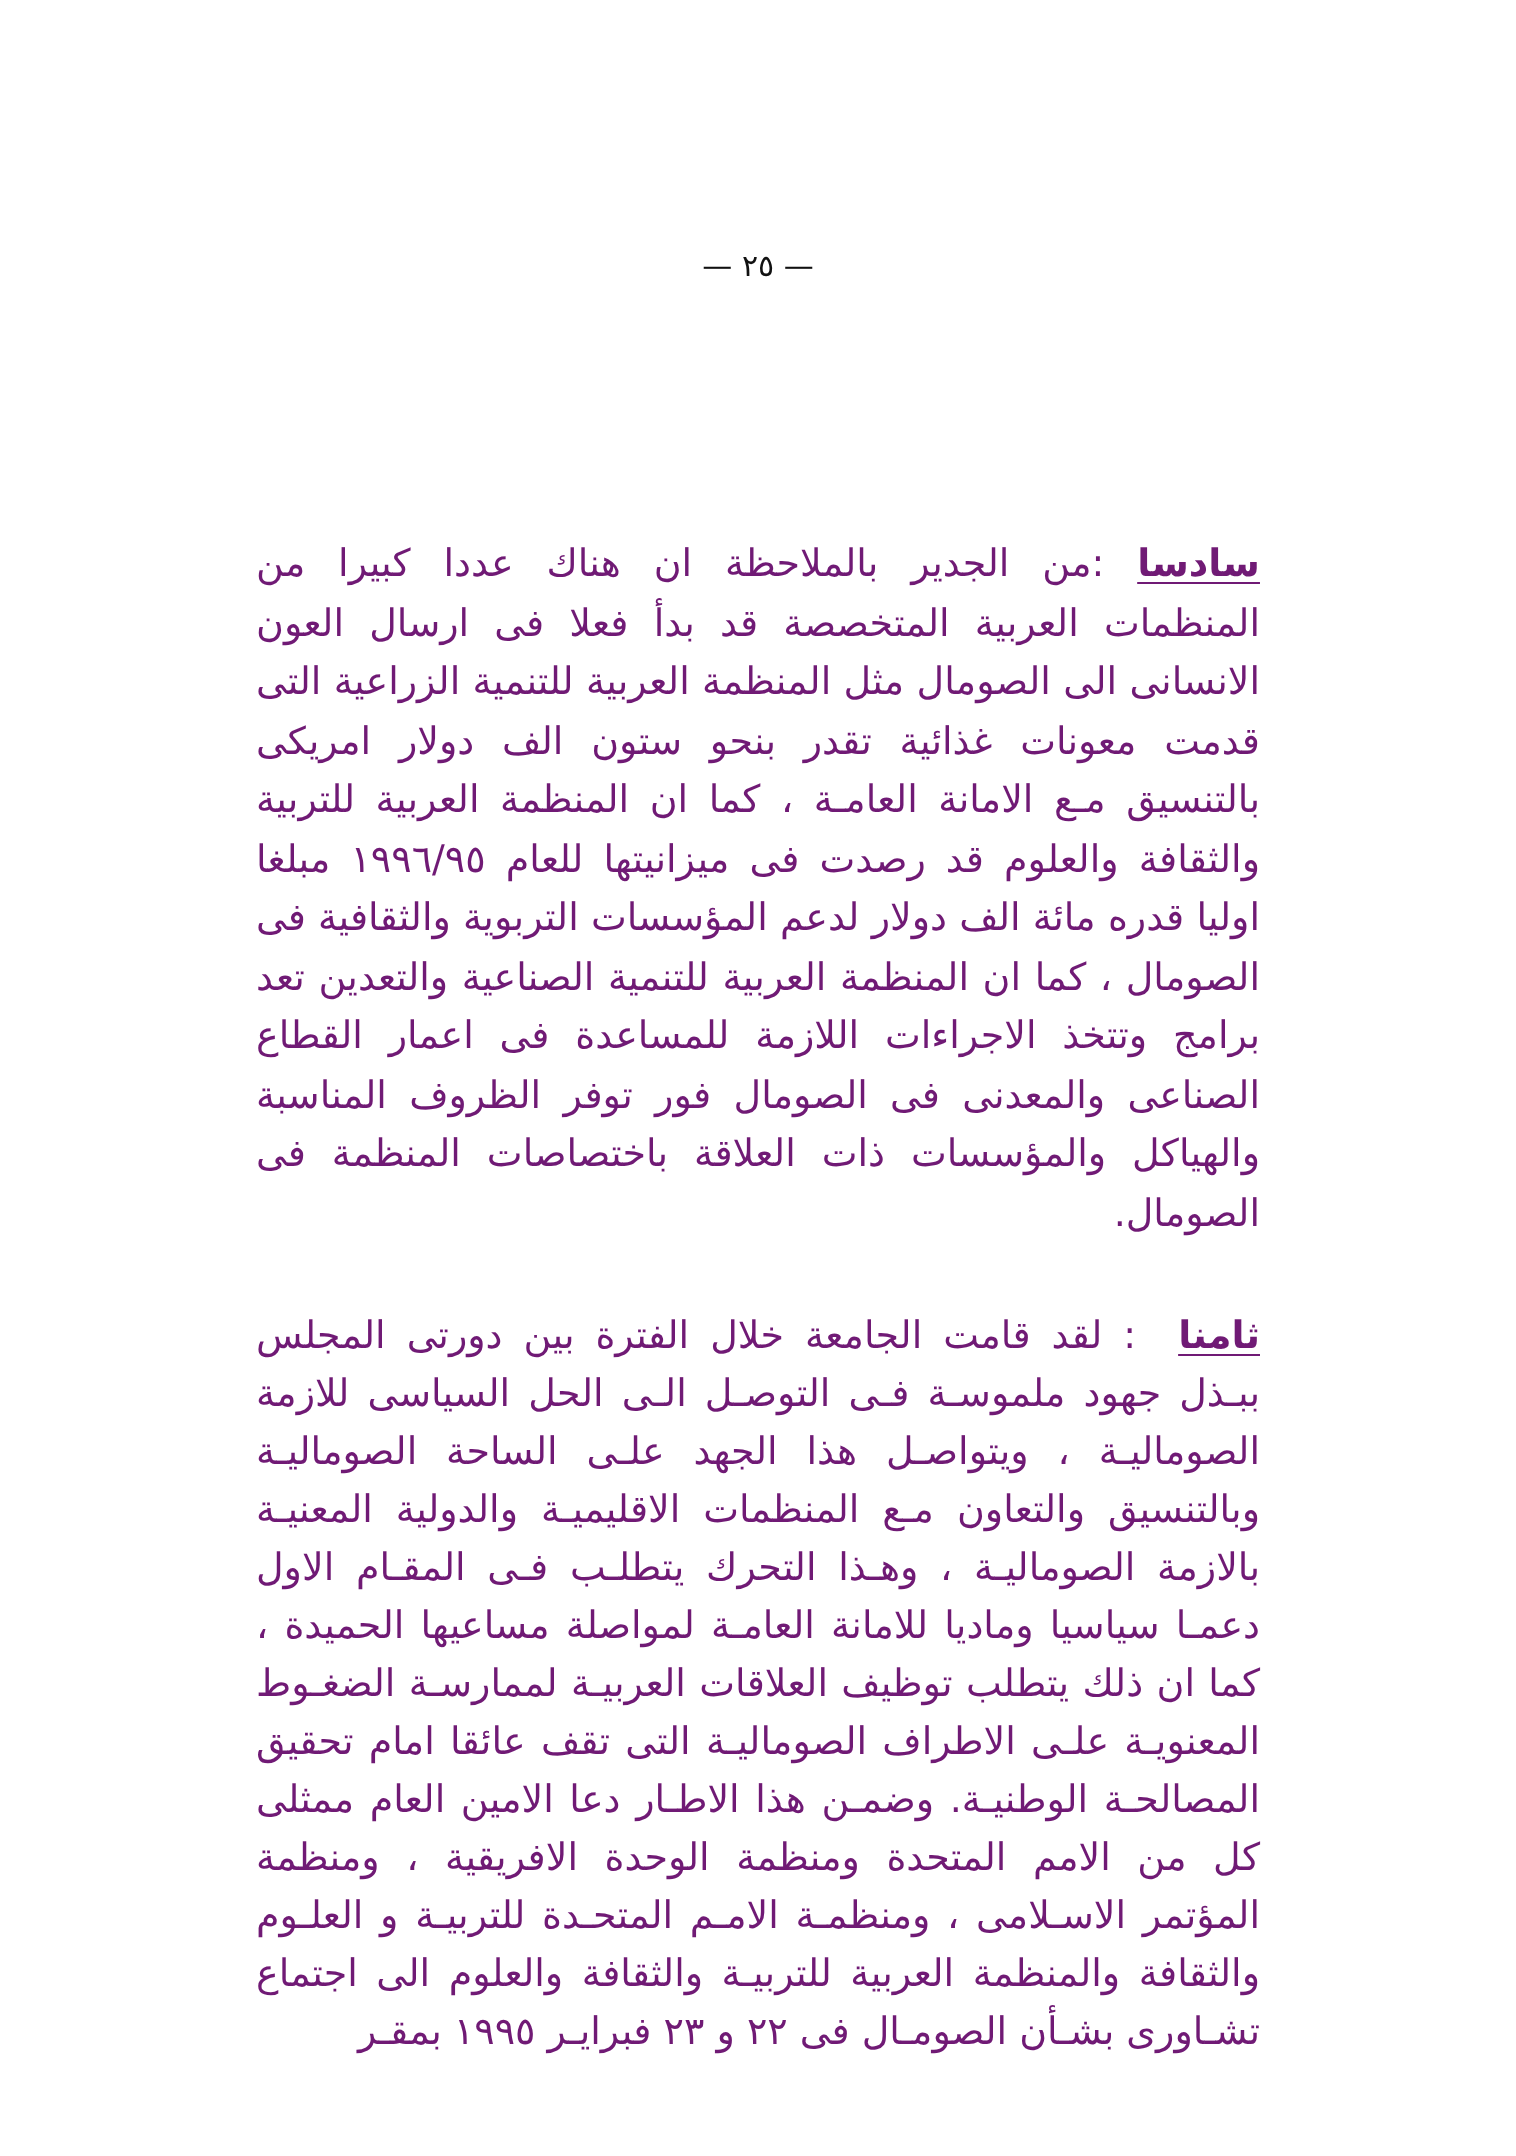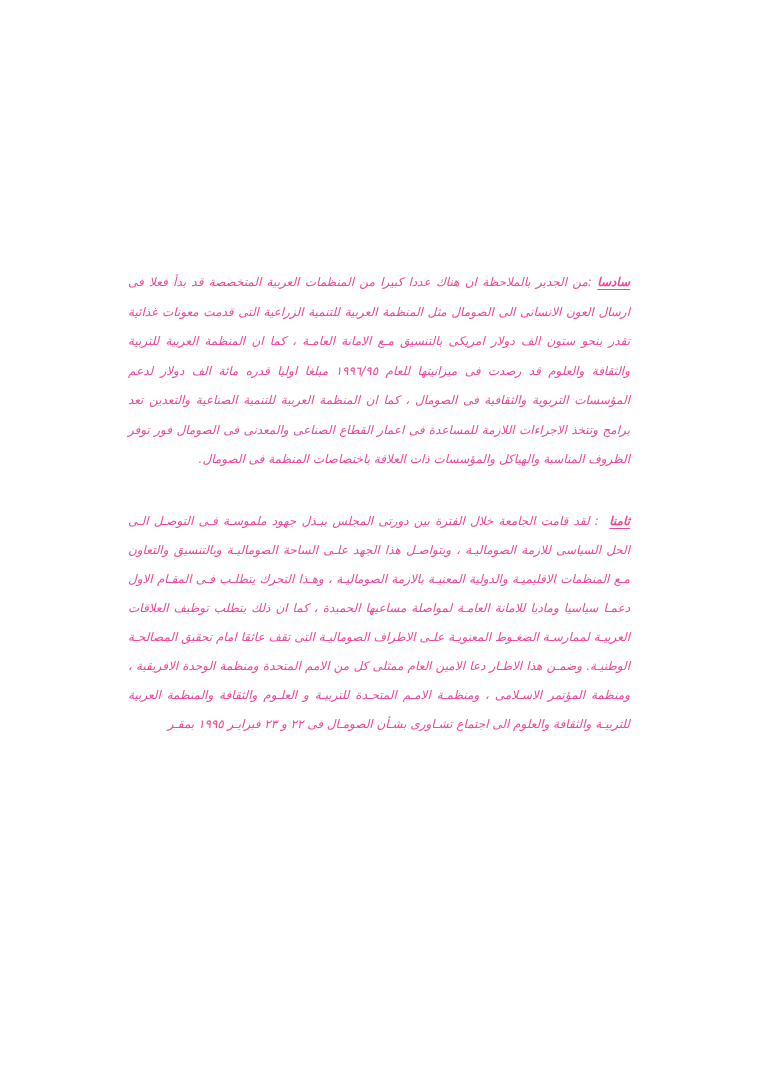--- a/index.html
+++ b/index.html
@@ -35,26 +35,25 @@
   .content {
     position: absolute;
     top: 268px;
     right: 128px;
     width: 502px;
     direction: rtl;
     text-align: justify;
   }
   .para {
     margin: 0 0 26px 0;
-    font-size: 12px;
+    font-size: 19px;
     line-height: 29px;
     text-align: justify;
     text-justify: inter-word;
-    color: #ec4899;
-    font-style: italic;
+    color: #701a75;
   }
   .para:last-child { margin-bottom: 0; }
   .label {
     font-weight: bold;
     text-decoration: underline;
     text-underline-offset: 3px;
     white-space: nowrap;
   }
   .sep {
     white-space: pre;
@@ -64,20 +63,21 @@
   }
   .para.p1 { line-height: 29.5px; }
   .para.p2 { margin-top: 34px; }
   .para.p3 { margin-top: 32px; }
 </style>
 </head>
 <body>
 
 <div class="page">
 
+  <div class="page-number">— ٢٥ —</div>
 
   <div class="content">
 
     <p class="para p1">
       <span class="label">سادسا</span><span class="sep"> :</span><span class="body-text">من الجدير بالملاحظة ان هناك عددا كبيرا من المنظمات العربية المتخصصة  قد بدأ فعلا فى ارسال العون الانسانى الى الصومال مثل المنظمة العربية للتنمية الزراعية التى قدمت معونات غذائية تقدر بنحو ستون الف دولار امريكى  بالتنسيق مـع الامانة العامـة ، كما ان المنظمة العربية للتربية والثقافة والعلوم قد رصدت فى  ميزانيتها للعام ١٩٩٦/٩٥ مبلغا اوليا قدره مائة الف دولار لدعم المؤسسات التربوية والثقافية فى الصومال ،  كما ان المنظمة العربية للتنمية الصناعية والتعدين تعد برامج وتتخذ الاجراءات اللازمة للمساعدة فى اعمار القطاع الصناعى والمعدنى فى الصومال فور توفر الظروف  المناسبة والهياكل والمؤسسات ذات العلاقة باختصاصات المنظمة فى الصومال.</span>
     </p>
 
 
     <p class="para p3">
       <span class="label">ثامنا</span><span class="sep">  : </span><span class="body-text">لقد قامت الجامعة خلال الفترة بين دورتى المجلس ببـذل جهود ملموسـة فـى التوصـل الـى الحل السياسى للازمة الصوماليـة ، ويتواصـل هذا الجهد علـى الساحة الصوماليـة وبالتنسيق والتعاون مـع المنظمات الاقليميـة والدولية المعنيـة بالازمة الصوماليـة ، وهـذا التحرك يتطلـب فـى المقـام الاول دعمـا سياسيا وماديا للامانة العامـة لمواصلة مساعيها الحميدة ، كما ان ذلك يتطلب توظيف العلاقات العربيـة لممارسـة الضغـوط المعنويـة علـى الاطراف الصوماليـة التى تقف عائقا امام تحقيق  المصالحـة الوطنيـة. وضمـن هذا الاطـار دعا الامين العام ممثلى كل من الامم المتحدة ومنظمة الوحدة الافريقية ، ومنظمة المؤتمر الاسـلامى ، ومنظمـة الامـم المتحـدة للتربيـة و العلـوم والثقافة والمنظمة العربية للتربيـة والثقافة والعلوم الى اجتماع تشـاورى بشـأن الصومـال فى ٢٢ و ٢٣ فبرايـر ١٩٩٥ بمقـر</span>

